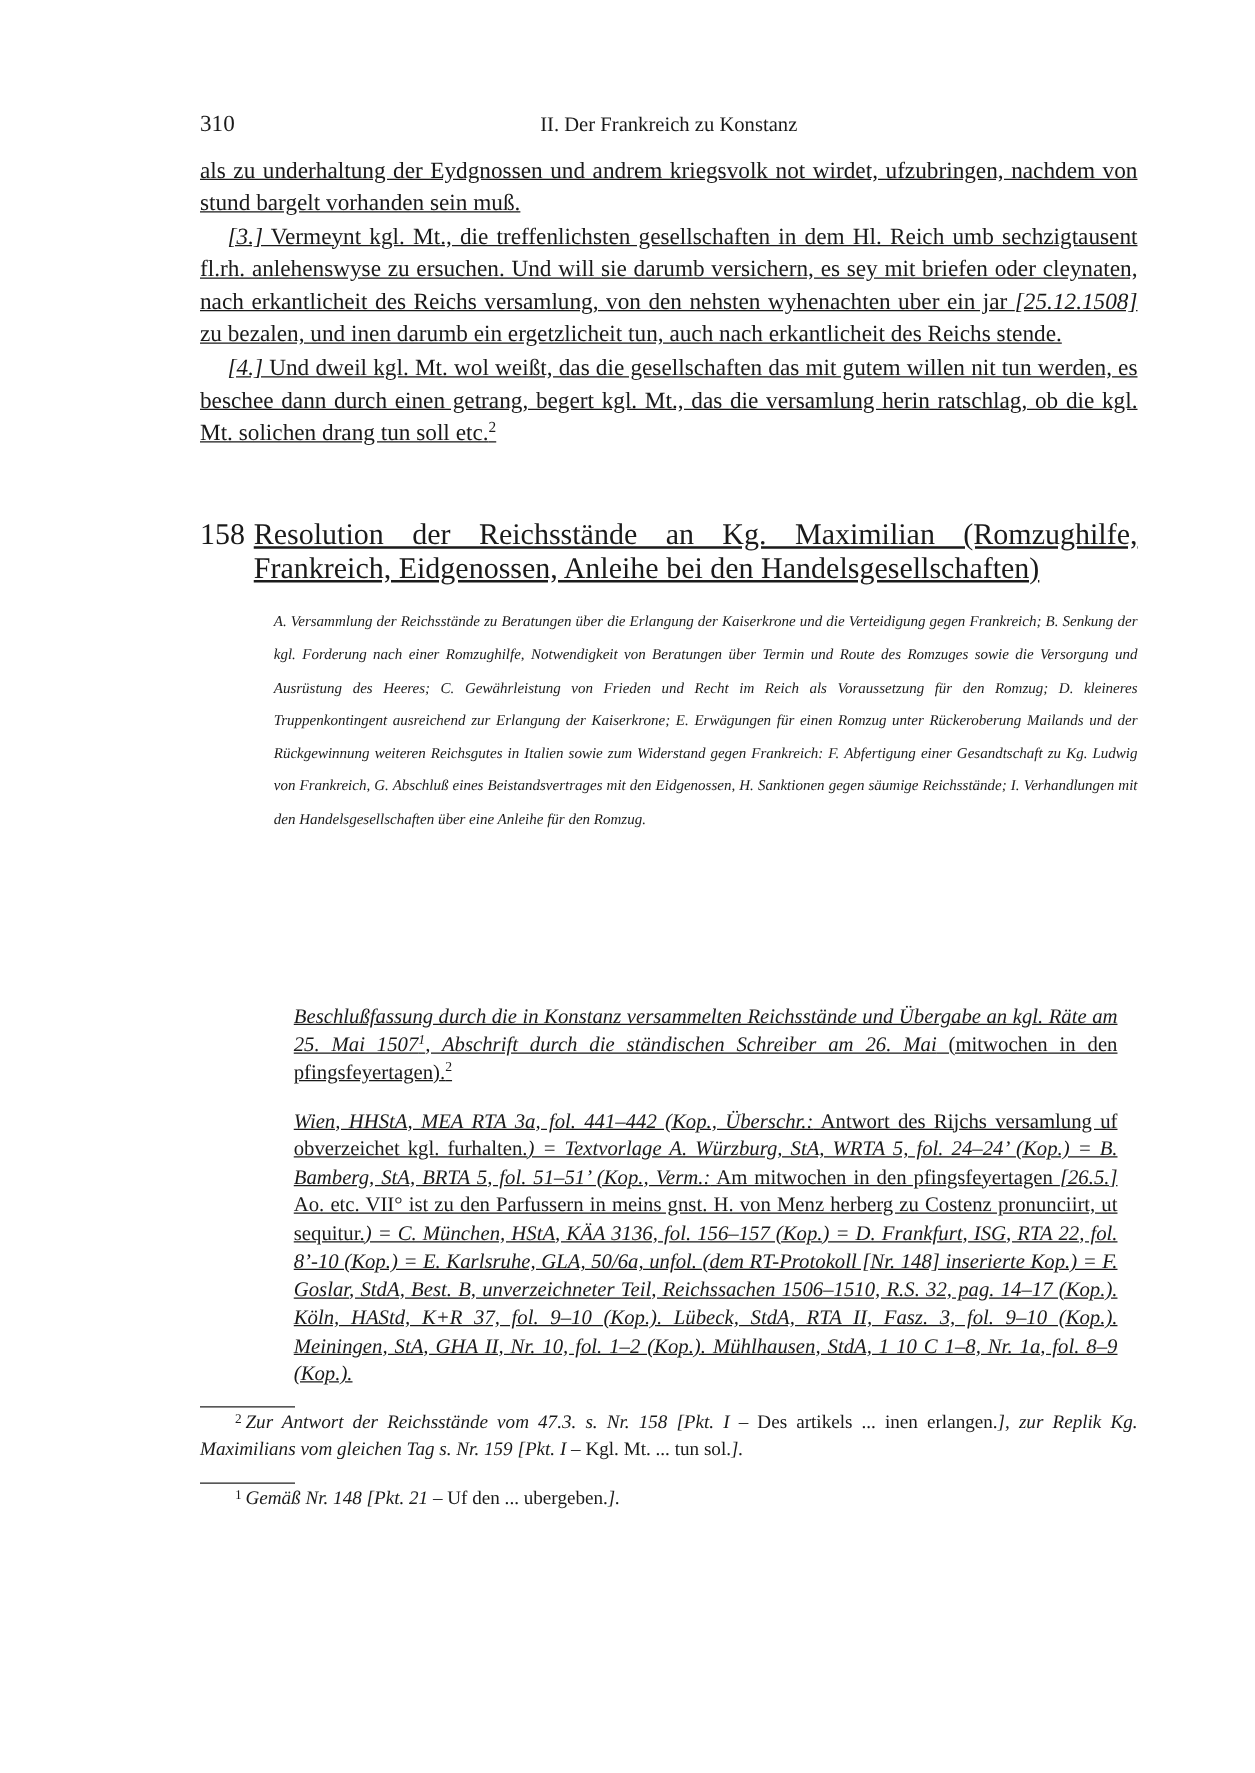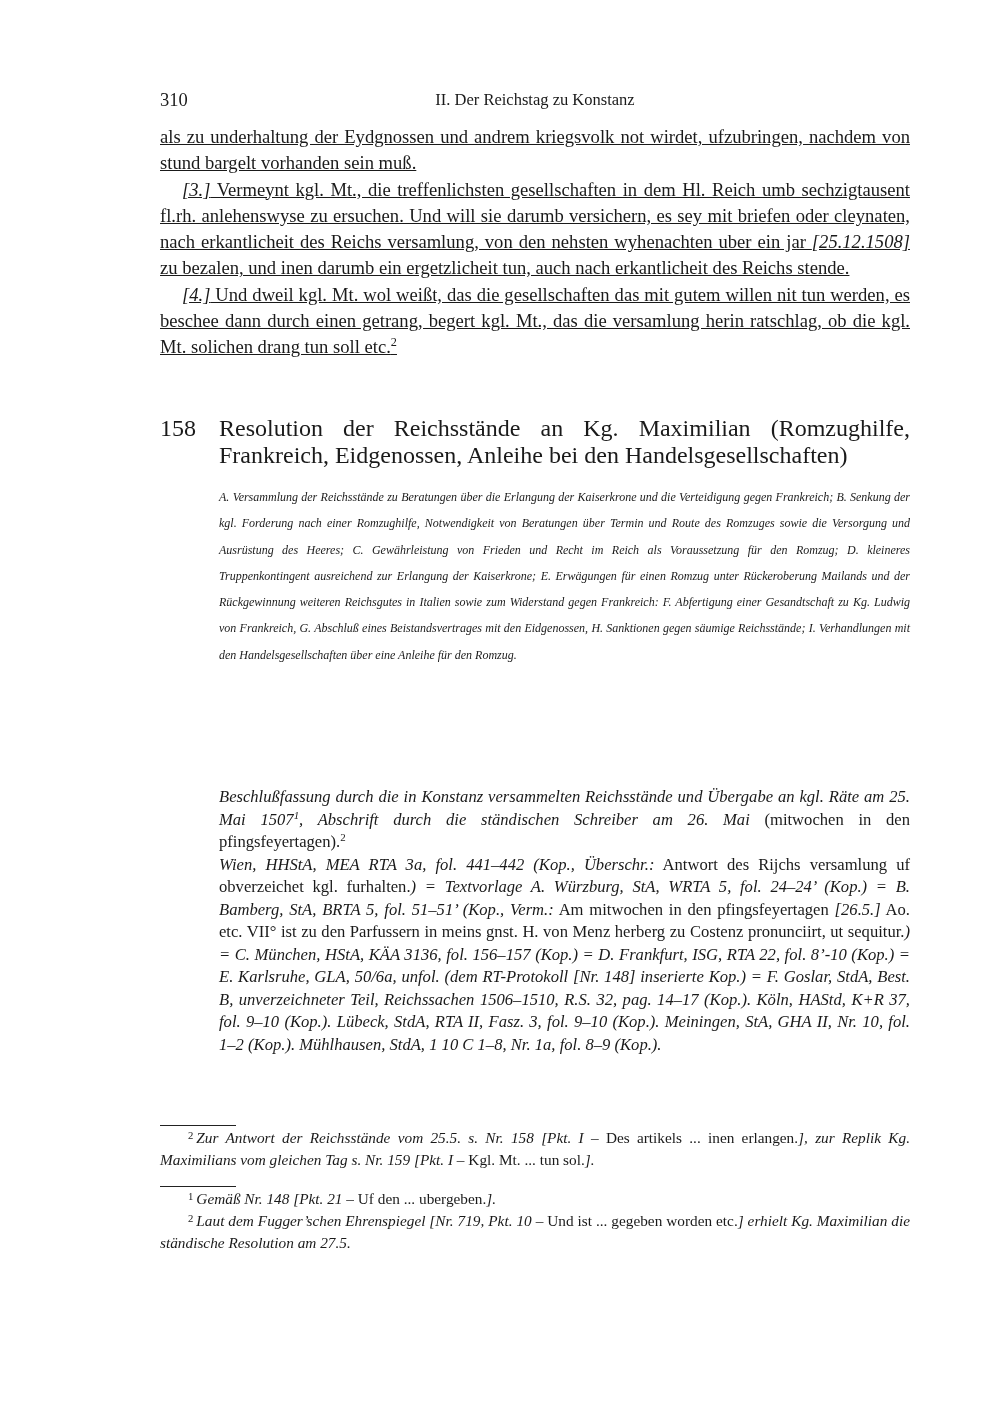--- a/index.html
+++ b/index.html
@@ -12,37 +12,37 @@
     .running-head { position: absolute; top: 90px; left: 0; width: 750px; height: 24px; font-size: 18.5px; }
     .running-head .pno { position: absolute; left: 0; top: 0; }
     .running-head .rtitle { position: absolute; left: 0; width: 750px; text-align: center; top: 0; font-size: 16.5px; }
     .body-text { position: absolute; top: 124px; left: 0; width: 750px; font-size: 18.6px; line-height: 26.3px; text-align: justify; text-decoration: underline; }
     .body-text p { margin: 0; }
     .body-text p.indent { text-indent: 22px; }
     .it { font-style: italic; }
     sup { font-size: 0.66em; line-height: 0; vertical-align: 0.55em; }
     .doc-head { position: absolute; top: 415px; left: 0; width: 750px; font-size: 24px; line-height: 26.5px; }
     .doc-head .num { position: absolute; left: 0; top: 0; }
-    .doc-head .title { margin-left: 59px; text-align: justify; }
+    .doc-head .title { margin-left: 43px; text-align: justify; text-decoration: underline; }
     .regest { position: absolute; top: 484px; left: 59px; width: 691px; font-size: 12px; line-height: 26.3px; font-style: italic; text-align: justify; }
     .apparatus { position: absolute; top: 786px; left: 59px; width: 691px; font-size: 16.6px; line-height: 22.5px; text-align: justify; }
-    .apparatus p { margin: 0; }
+    .apparatus p { margin: 16px; text-decoration: underline; }
     .fn-rule { position: absolute; left: 0; width: 76px; height: 0; border-top: 1px solid #222; }
     .footnotes { position: absolute; left: 0; width: 750px; font-size: 15.3px; line-height: 22px; text-align: justify; }
     .footnotes p { margin: 0; text-indent: 28px; }
     .fn-mark { font-size: 0.7em; vertical-align: 0.35em; line-height: 0; margin-right: 3px; }
   </style>
 </head>
 <body>
 
 <div class="page">
 
   <div class="running-head">
     <span class="pno">310</span>
-    <span class="rtitle">II. Der Reichstag zu Konstanz</span>
+    <span class="rtitle">II. Der Frankreich zu Konstanz</span>
   </div>
 
   <div class="body-text">
     <p><span>als zu underhaltung der Eydgnossen und andrem kriegsvolk not wirdet, ufzubringen, nachdem von stund bargelt vorhanden sein muß.</span></p>
     <p class="indent"><span class="it">[3.]</span><span> Vermeynt kgl. Mt., die treffenlichsten gesellschaften in dem Hl. Reich umb sechzigtausent fl.rh. anlehenswyse zu ersuchen. Und will sie darumb versichern, es sey mit briefen oder cleynaten, nach erkantlicheit des Reichs versamlung, von den nehsten wyhenachten uber ein jar </span><span class="it">[25.12.1508]</span><span> zu bezalen, und inen darumb ein ergetzlicheit tun, auch nach erkantlicheit des Reichs stende.</span></p>
     <p class="indent"><span class="it">[4.]</span><span> Und dweil kgl. Mt. wol weißt, das die gesellschaften das mit gutem willen nit tun werden, es beschee dann durch einen getrang, begert kgl. Mt., das die versamlung herin ratschlag, ob die kgl. Mt. solichen drang tun soll etc.</span><sup>2</sup></p>
   </div>
 
   <div class="doc-head">
     <span class="num">158</span>
@@ -51,22 +51,21 @@
 
   <div class="regest">A. Versammlung der Reichsstände zu Beratungen über die Erlangung der Kaiserkrone und die Verteidigung gegen Frankreich; B. Senkung der kgl. Forderung nach einer Romzughilfe, Notwendigkeit von Beratungen über Termin und Route des Romzuges sowie die Versorgung und Ausrüstung des Heeres; C. Gewährleistung von Frieden und Recht im Reich als Voraussetzung für den Romzug; D. kleineres Truppenkontingent ausreichend zur Erlangung der Kaiserkrone; E. Erwägungen für einen Romzug unter Rückeroberung Mailands und der Rückgewinnung weiteren Reichsgutes in Italien sowie zum Widerstand gegen Frankreich: F. Abfertigung einer Gesandtschaft zu Kg. Ludwig von Frankreich, G. Abschluß eines Beistandsvertrages mit den Eidgenossen, H. Sanktionen gegen säumige Reichsstände; I. Verhandlungen mit den Handelsgesellschaften über eine Anleihe für den Romzug.</div>
 
   <div class="apparatus">
     <p><span class="it">Beschlußfassung durch die in Konstanz versammelten Reichsstände und Übergabe an kgl. Räte am 25. Mai 1507</span><sup class="it">1</sup><span class="it">, Abschrift durch die ständischen Schreiber am 26. Mai</span><span> (mitwochen in den pfingsfeyertagen).</span><sup>2</sup></p>
     <p><span class="it">Wien, HHStA, MEA RTA 3a, fol. 441–442 (Kop., Überschr.:</span><span> Antwort des Rijchs versamlung uf obverzeichet kgl. furhalten.</span><span class="it">) = Textvorlage A. Würzburg, StA, WRTA 5, fol. 24–24’ (Kop.) = B. Bamberg, StA, BRTA 5, fol. 51–51’ (Kop., Verm.:</span><span> Am mitwochen in den pfingsfeyertagen </span><span class="it">[26.5.]</span><span> Ao. etc. VII° ist zu den Parfussern in meins gnst. H. von Menz herberg zu Costenz pronunciirt, ut sequitur.</span><span class="it">) = C. München, HStA, KÄA 3136, fol. 156–157 (Kop.) = D. Frankfurt, ISG, RTA 22, fol. 8’-10 (Kop.) = E. Karlsruhe, GLA, 50/6a, unfol. (dem RT-Protokoll [Nr. 148] inserierte Kop.) = F. Goslar, StdA, Best. B, unverzeichneter Teil, Reichssachen 1506–1510, R.S. 32, pag. 14–17 (Kop.). Köln, HAStd, K+R 37, fol. 9–10 (Kop.). Lübeck, StdA, RTA II, Fasz. 3, fol. 9–10 (Kop.). Meiningen, StA, GHA II, Nr. 10, fol. 1–2 (Kop.). Mühlhausen, StdA, 1 10 C 1–8, Nr. 1a, fol. 8–9 (Kop.).</span></p>
   </div>
 
   <div class="fn-rule" style="top:1125px;"></div>
   <div class="footnotes" style="top:1127px;">
-    <p><span class="fn-mark">2</span><span class="it">Zur Antwort der Reichsstände vom 25.5. s. Nr. 158 [Pkt. I –</span><span> Des artikels ... inen erlangen.</span><span class="it">], zur Replik Kg. Maximilians vom gleichen Tag s. Nr. 159 [Pkt. I –</span><span> Kgl. Mt. ... tun sol.</span><span class="it">].</span></p>
+    <p><span class="fn-mark">2</span><span class="it">Zur Antwort der Reichsstände vom 47.3. s. Nr. 158 [Pkt. I –</span><span> Des artikels ... inen erlangen.</span><span class="it">], zur Replik Kg. Maximilians vom gleichen Tag s. Nr. 159 [Pkt. I –</span><span> Kgl. Mt. ... tun sol.</span><span class="it">].</span></p>
   </div>
 
   <div class="fn-rule" style="top:1186px;"></div>
   <div class="footnotes" style="top:1188px;font-family:Liberation Serif, serif;">
     <p><span class="fn-mark">1</span><span class="it">Gemäß Nr. 148 [Pkt. 21 –</span><span> Uf den ... ubergeben.</span><span class="it">].</span></p>
-    <p><span class="fn-mark">2</span><span class="it">Laut dem Fugger’schen Ehrenspiegel [Nr. 719, Pkt. 10 –</span><span> Und ist ... gegeben worden etc.</span><span class="it">] erhielt Kg. Maximilian die ständische Resolution am 27.5.</span></p>
   </div>
 
 </div>
 
 </body></html>

